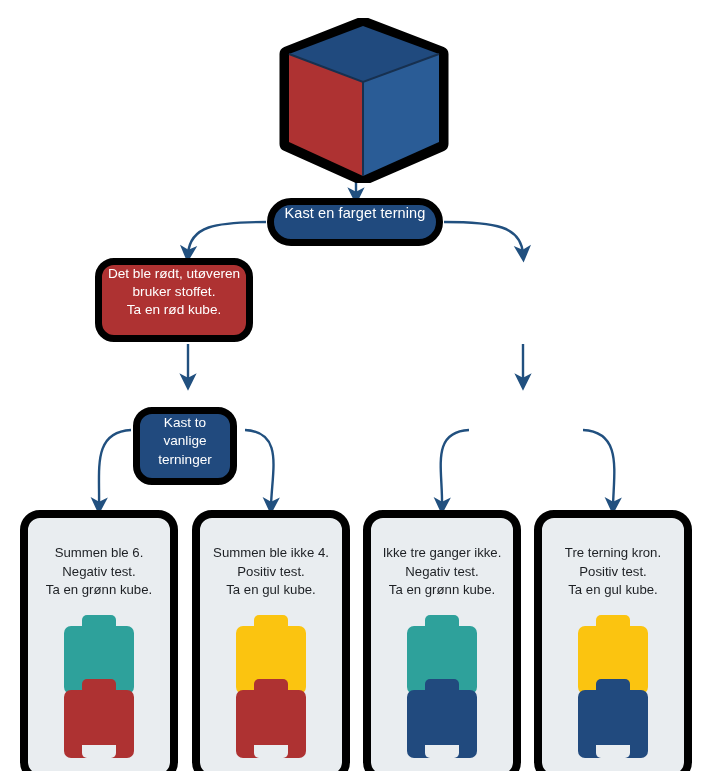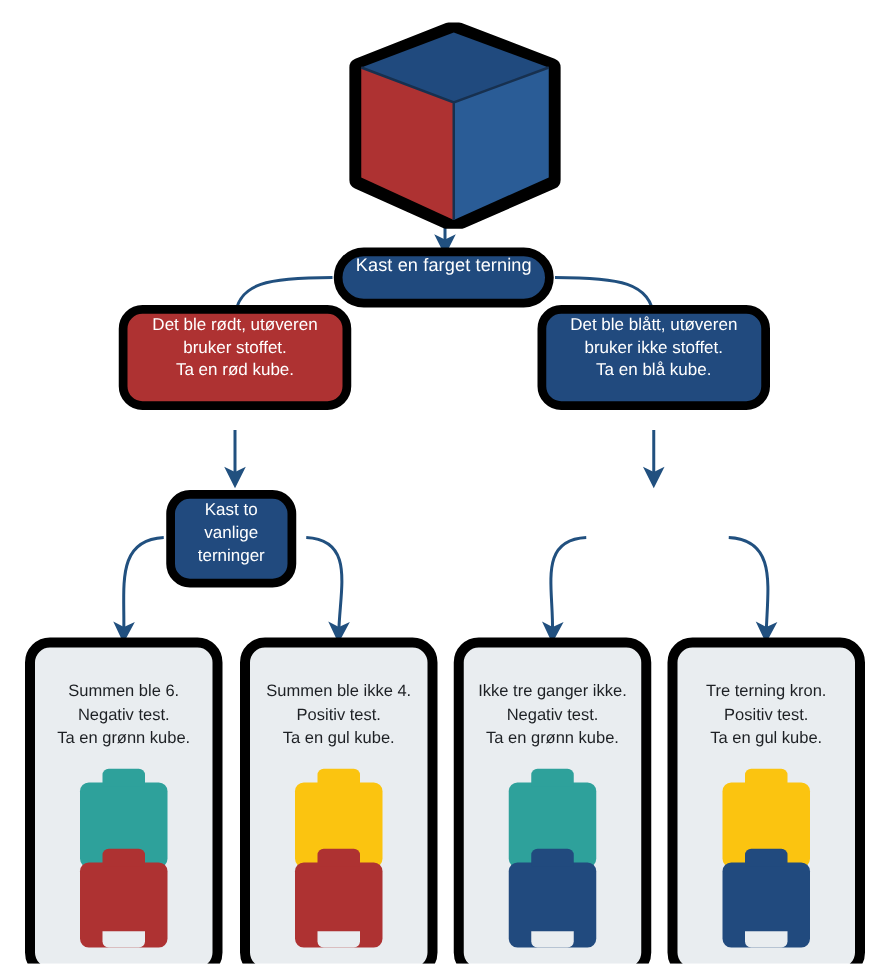--- a/index.html
+++ b/index.html
@@ -54,34 +54,34 @@
     border-radius: 26px;
     background: #204A7E;
     color: #ffffff;
     font-size: 14.5px;
     line-height: 1.15;
     letter-spacing: .1px;
   }
 
   
   .n-lvl2 {
-    top: 244px;
-    width: 186px;
+    top: 258px;
+    width: 158px;
     height: 84px;
     border-radius: 19px;
     color: #ffffff;
     font-size: 13.6px;
     line-height: 1.32;
   }
   .n-red  { left: 95px;  background: #AE3232; }
   .n-blue { left: 430px; background: #214A7E; }
 
   
   .n-lvl3 {
-    top: 392px;
+    top: 407px;
     width: 104px;
     height: 78px;
     border-radius: 19px;
     background: #214A7E;
     color: #ffffff;
     font-size: 13.6px;
     line-height: 1.35;
   }
   .n-lvl3-l { left: 133px; }
   .n-lvl3-r { left: 471px; }
@@ -204,25 +204,20 @@
   <div class="node n-root">
     <span class="txt">Kast en farget terning</span>
   </div>
 
   <div class="node n-lvl2 n-red">
     <span class="txt">Det ble rødt, utøveren
 bruker stoffet.
 Ta en rød kube.</span>
   </div>
 
-  <div class="node n-lvl2 n-blue">
-    <span class="txt">Det ble blått, utøveren
-bruker ikke stoffet.
-Ta en blå kube.</span>
-  </div>
 
   <div class="node n-lvl3 n-lvl3-l">
     <span class="txt">Kast to
 vanlige
 terninger</span>
   </div>
 
 
   <div class="node n-result r1">
     <span class="txt">Summen ble 6.

